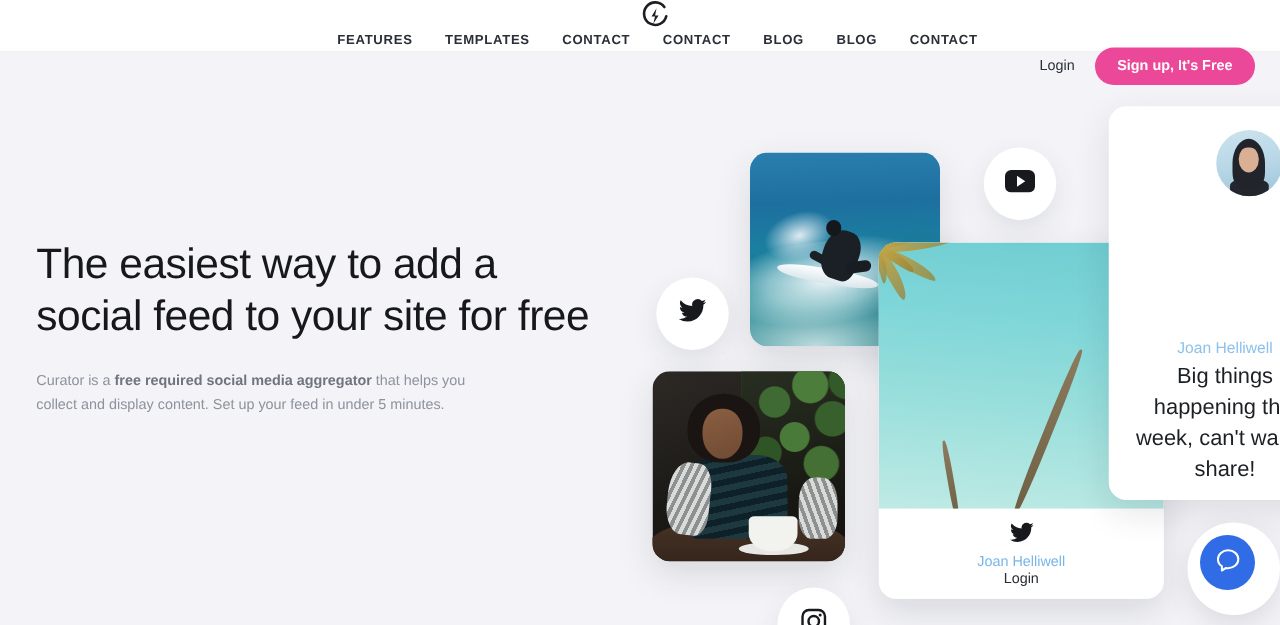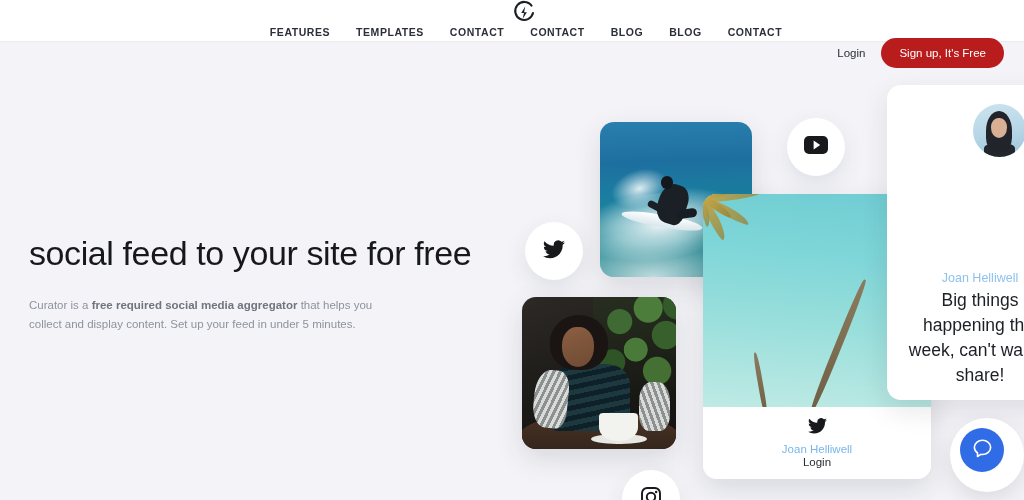--- a/index.html
+++ b/index.html
@@ -62,24 +62,24 @@
   }
 
   .login-link {
     font-size: 11.5px;
     color: #2b2f38;
     text-decoration: none;
     cursor: pointer;
   }
 
   .signup-pill {
-    background: #b91c1c;
+    background: #ec4899;
     color: #ffffff;
     font-size: 11.5px;
-    font-weight: 400;
+    font-weight: 700;
     border: none;
     border-radius: 20px;
     padding: 9px 18px;
     cursor: pointer;
     white-space: nowrap;
     font-family: "Liberation Sans", sans-serif;
   }
 
   
   .hero-left {
@@ -445,21 +445,21 @@
   </nav>
 
   <div class="nav-right">
     <a class="login-link" href="#">Login</a>
     <button class="signup-pill">Sign up, It's Free</button>
   </div>
 </div>
 
 <div class="hero-left">
   <h1 class="headline">
-    <br>
+    <span>The easiest way to add a</span><br>
     <span>social feed to your site for free</span>
   </h1>
 
   <p class="subcopy"><span>Curator is a </span><b>free required social media aggregator</b><span> that helps you collect and display content. Set up your feed in under 5 minutes.</span></p>
 
 
 </div>
 
 <div class="collage">
 

